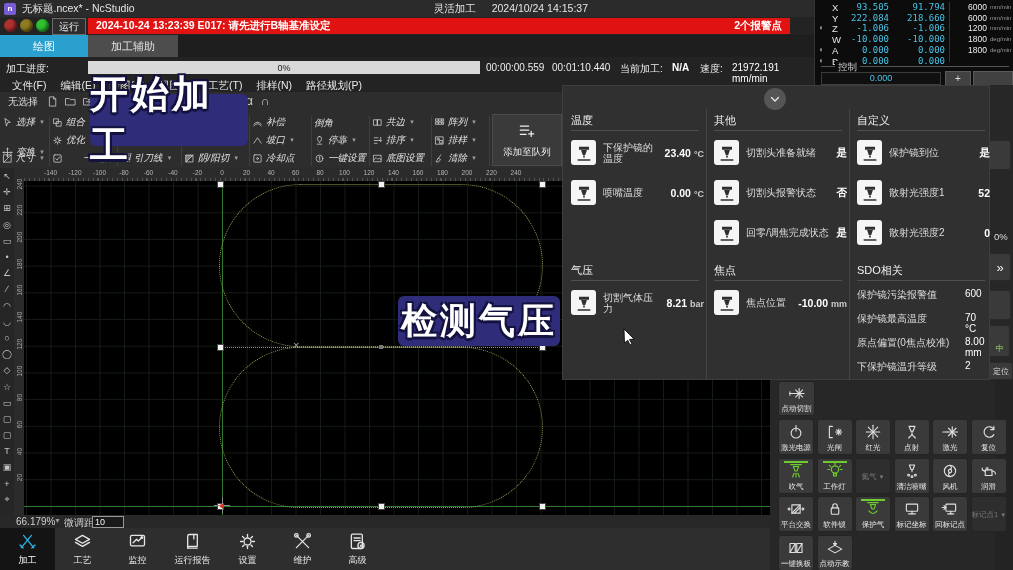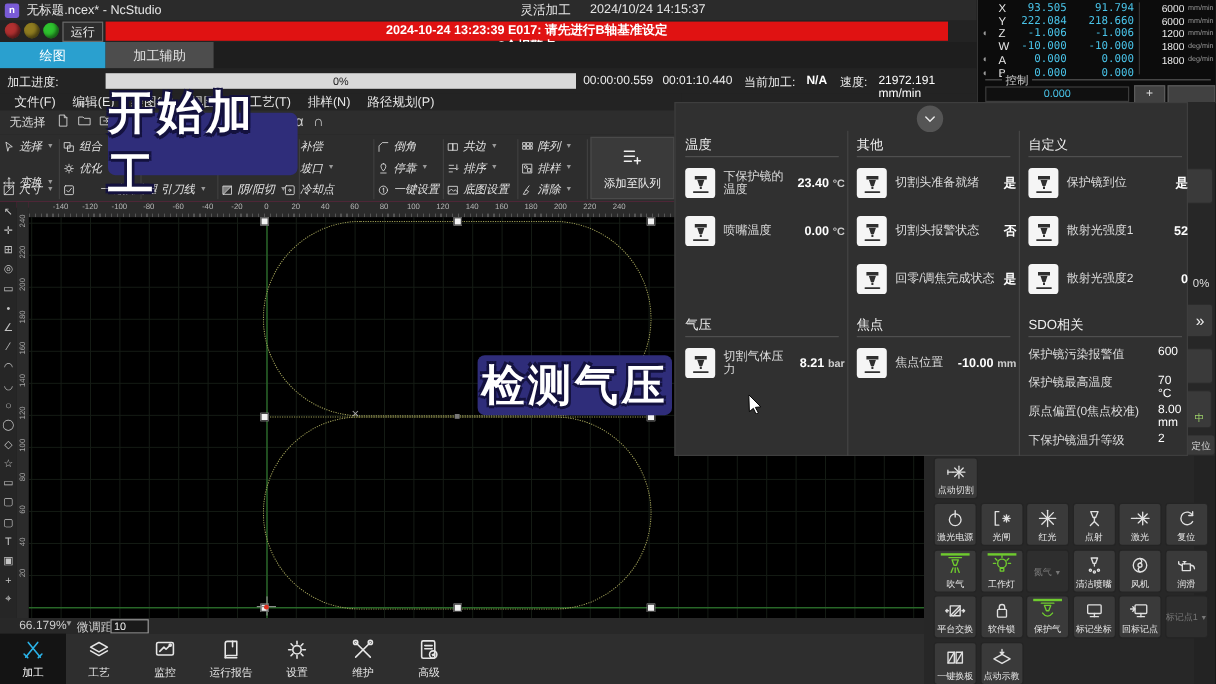--- a/index.html
+++ b/index.html
@@ -13,21 +13,21 @@
   #logo{width:12px;height:12px;background:#7a5bd6;border-radius:2px;margin:0 6px 0 4px;color:#fff;
         font-size:8px;font-weight:bold;display:flex;align-items:center;justify-content:center;}
   #title-right{margin-left:auto;display:flex;gap:16px;padding-right:226px;font-size:10.5px;}
 
   
   #alert-row{left:0;top:17px;width:814px;height:18px;background:#232323;}
   .dot{width:13px;height:13px;border-radius:50%;position:absolute;top:2px;box-shadow:inset -2px -2px 3px rgba(0,0,0,.5);}
   #run-btn{left:52px;top:1px;width:32px;height:15px;background:#2d2d2d;border:1px solid #6a6a6a;color:#eee;
            font-size:10px;display:flex;align-items:center;justify-content:center;}
   #alarm-bar{left:88px;top:1px;width:702px;height:16px;background:#e01212;color:#fff;font-size:10.5px;
-             display:flex;align-items:center;justify-content:space-between;padding:0 8px;box-sizing:border-box;font-weight:bold;flex-direction:column;}
+             display:flex;align-items:center;justify-content:space-between;padding:0 8px;box-sizing:border-box;font-weight:bold;}
 
   
   #tab-row{left:0;top:35px;width:814px;height:22px;background:#1e1e1e;display:flex;}
   .tab{width:88px;height:22px;display:flex;align-items:center;justify-content:center;font-size:11px;}
   .tab.active{background:#2aa0cf;color:#fff;}
   .tab.inactive{background:#4d4d4d;color:#e2e2e2;width:90px;}
 
   
   #progress-row{left:0;top:57px;width:814px;height:21px;background:#232323;font-size:10px;}
   #progress-bar{left:88px;top:4px;width:392px;height:13px;background:#d9d9d9;color:#222;font-size:9px;
@@ -296,21 +296,21 @@
         <div class="rbtn" style="top:36px;">
           <svg width="11" height="11" viewBox="0 0 24 24" fill="none" stroke="currentColor" stroke-width="1.5" stroke-linecap="round" stroke-linejoin="round">
             <rect x="4.5" y="4.5" width="15" height="15"></rect>
             <path d="M4.5 19.5 L19.5 4.5"></path>
             <path d="M4.5 4.5 h15 L4.5 19.5 z" fill="currentColor" stroke="none" opacity="0.45"></path>
           </svg>
           <span>阴/阳切</span>
           <span class="dd">▼</span>
         </div>
       </div>
-      <div class="rgroup" style="left:236px;width:56px;height:52px;">
+      <div class="rgroup" style="left:252px;width:56px;height:52px;">
         <div class="rbtn" style="top:0px;">
           <svg width="11" height="11" viewBox="0 0 24 24" fill="none" stroke="currentColor" stroke-width="1.5" stroke-linecap="round" stroke-linejoin="round">
             <path d="M4 16 q8 -10 16 0"></path>
             <path d="M4 19.5 q8 -10 16 0"></path>
           </svg>
           <span>补偿</span>
         </div>
         <div class="rbtn" style="top:18px;">
           <svg width="11" height="11" viewBox="0 0 24 24" fill="none" stroke="currentColor" stroke-width="1.5" stroke-linecap="round" stroke-linejoin="round">
             <path d="M4 18 L12 6 L20 18"></path>
@@ -320,21 +320,21 @@
         </div>
         <div class="rbtn" style="top:36px;">
           <svg width="11" height="11" viewBox="0 0 24 24" fill="none" stroke="currentColor" stroke-width="1.5" stroke-linecap="round" stroke-linejoin="round">
             <rect x="4" y="4" width="16" height="16" rx="2"></rect>
             <circle cx="12" cy="12" r="2"></circle>
           </svg>
           <span>冷却点</span>
         </div>
       </div>
       <div class="rgroup" style="left:314px;width:52px;height:52px;">
-        <div class="rbtn" style="top:0px;">
+        <div class="rbtn" style="top:0px;flex-direction:column;">
           <svg width="11" height="11" viewBox="0 0 24 24" fill="none" stroke="currentColor" stroke-width="1.5" stroke-linecap="round" stroke-linejoin="round">
             <path d="M4 20 V10 L10 4 H20"></path>
           </svg>
           <span>倒角</span>
         </div>
         <div class="rbtn" style="top:18px;">
           <svg width="11" height="11" viewBox="0 0 24 24" fill="none" stroke="currentColor" stroke-width="1.5" stroke-linecap="round" stroke-linejoin="round">
             <path d="M12 3 a4.5 4.5 0 0 1 4.5 4.5 q0 4 -4.5 9 q-4.5 -5 -4.5 -9 A4.5 4.5 0 0 1 12 3 z"></path>
             <line x1="7" y1="20" x2="17" y2="20"></line>
           </svg>

